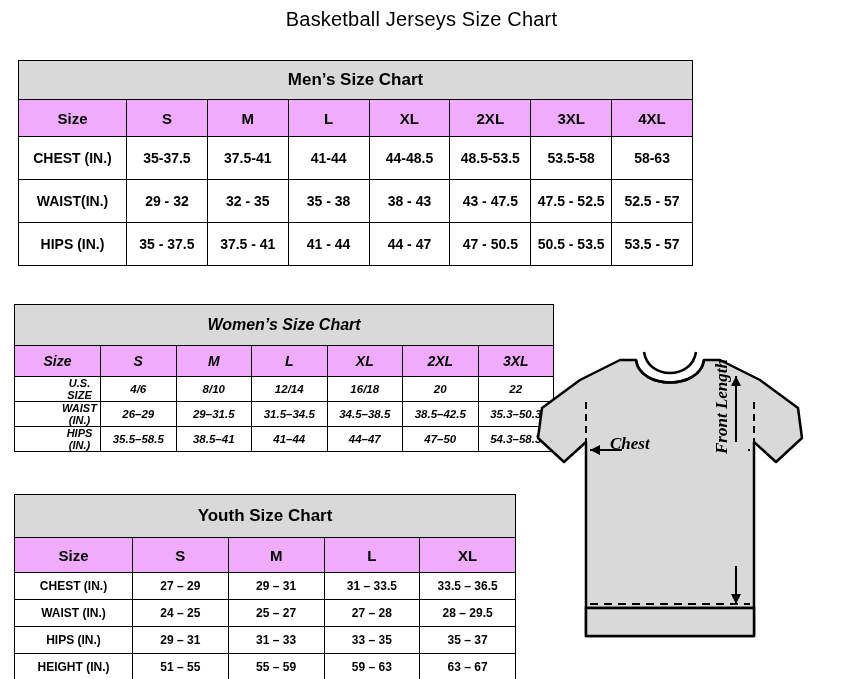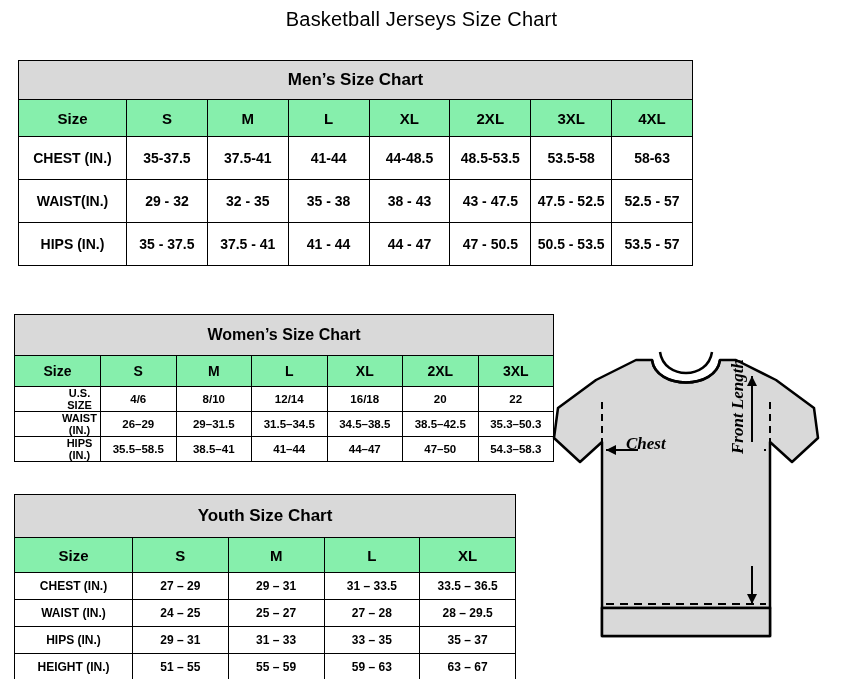--- a/index.html
+++ b/index.html
@@ -38,54 +38,54 @@
     padding: 0;
     font-weight: bold;
   }
   .caption-cell {
     background: #d9d9d9;
     font-size: 16px;
     font-weight: bold;
     height: 34px;
   }
   .hdr-cell {
-    background: #86efac;
+    background: #f0abfc;
     font-weight: bold;
   }
   
   #men-chart { left: 18px; top: 60px; }
   #men-chart table { width: 675px; padding-left: 8px; }
   #men-chart .caption-cell { font-size: 17px; height: 38px; }
   #men-chart .hdr-cell { font-size: 15px; height: 36px; }
   #men-chart .row-label { font-size: 14px; height: 42px; }
   #men-chart .data-cell { font-size: 14px; height: 42px; }
   #men-chart col.c0 { width: 108px; }
 
   
-  #women-chart { left: 14px; top: 314px; }
+  #women-chart { left: 14px; top: 304px; font-style: italic; }
   #women-chart table { width: 540px; }
   #women-chart .caption-cell { font-size: 16px; height: 40px; }
   #women-chart .hdr-cell { font-size: 14px; height: 30px; }
   #women-chart .row-label { font-size: 11px; height: 22px; padding-left: 44px; }
   #women-chart .data-cell { font-size: 11.5px; height: 22px; }
   #women-chart col.c0 { width: 86px; }
 
   
   #youth-chart { left: 14px; top: 494px; }
   #youth-chart table { width: 502px; }
   #youth-chart .caption-cell { font-size: 17px; height: 42px; }
   #youth-chart .hdr-cell { font-size: 15px; height: 34px; }
   #youth-chart .row-label { font-size: 12px; height: 26px; }
   #youth-chart .data-cell { font-size: 12px; height: 26px; }
   #youth-chart col.c0 { width: 118px; }
 
   
   #shirt-diagram {
     position: absolute;
-    left: 540px;
+    left: 524px;
     top: 346px;
     width: 296px;
     height: 320px;
   }
   #shirt-diagram svg { display: block; }
   .diag-label {
     position: absolute;
     font-family: "Liberation Serif", serif;
     font-weight: bold;
     font-style: italic;

